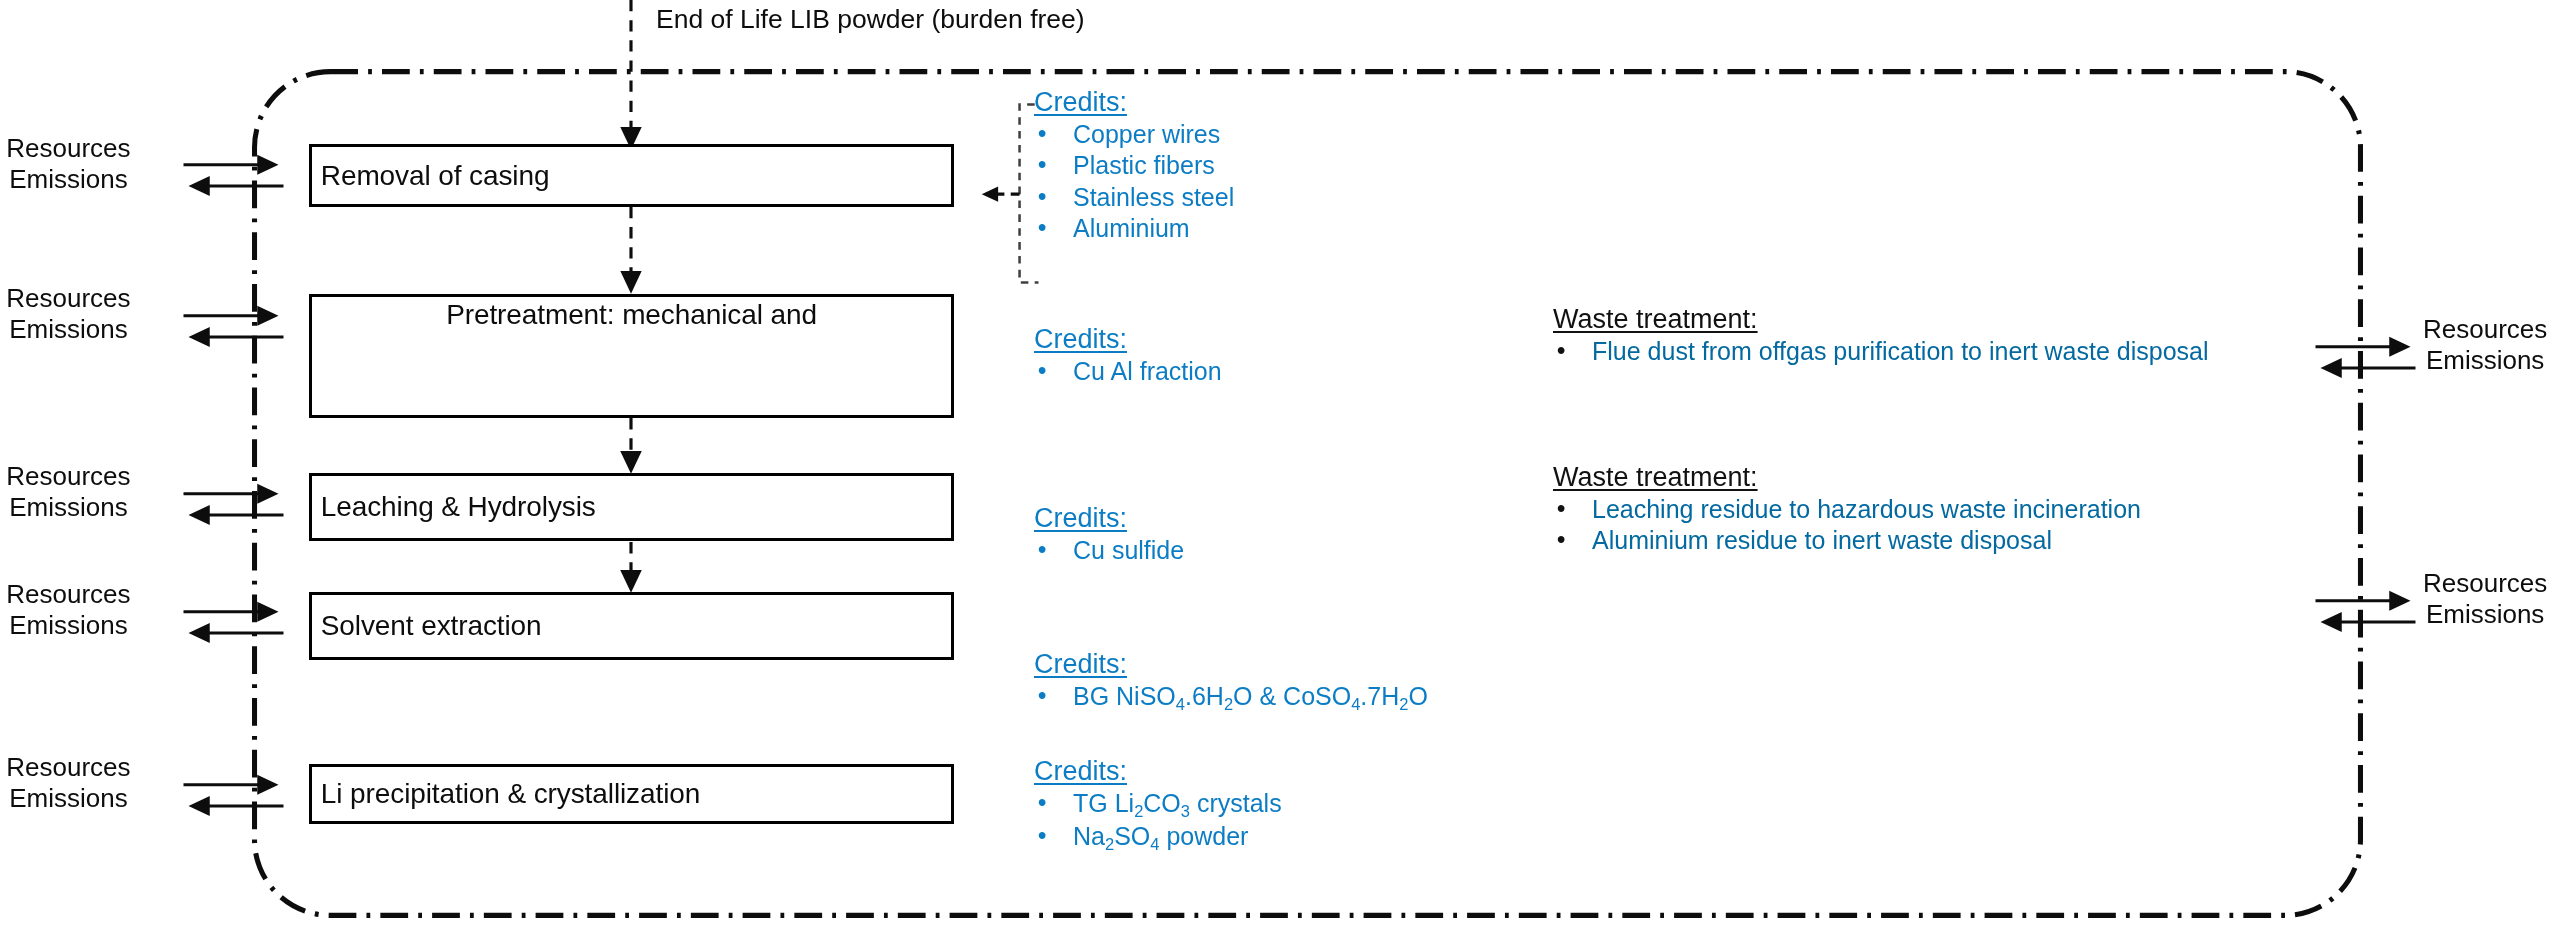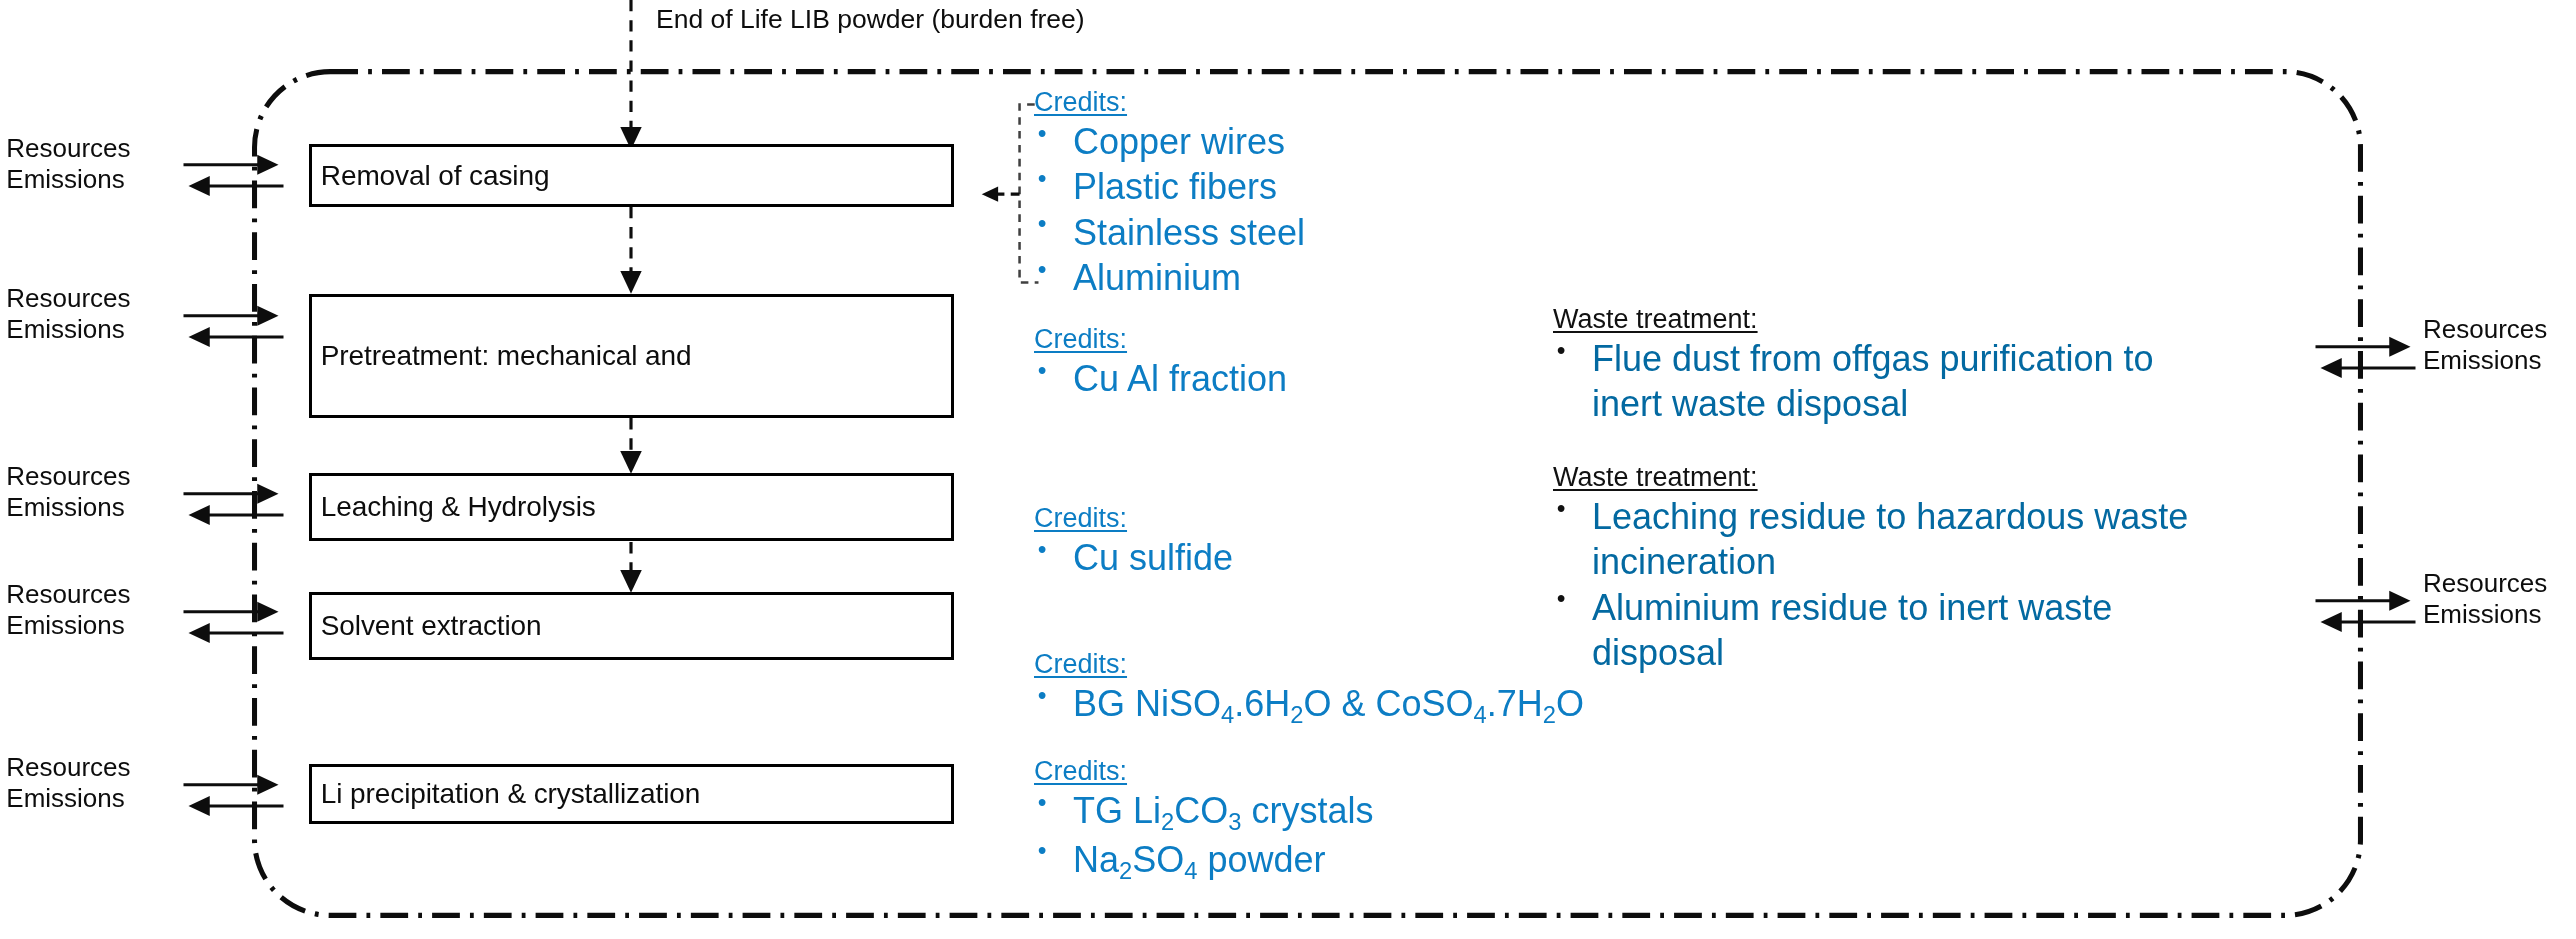--- a/index.html
+++ b/index.html
@@ -42,21 +42,21 @@
   .vert-arrow svg{display:block;}
 
   
   .res-label{
     font-family:"Liberation Sans", sans-serif;
     font-size:26px;
     color:#0d0d0d;
     line-height:1.18;
     white-space:nowrap;
   }
-  .res-label span{display:block;}
+  .res-label span{display:block;text-align:center;}
 
   .exch-arrows svg{display:block;}
 
   
   #top-caption{
     font-family:"Liberation Sans", sans-serif;
     font-size:26.5px;
     color:#0d0d0d;
     white-space:nowrap;
   }
@@ -70,21 +70,21 @@
     text-underline-offset:3.2px;
     line-height:1.22;
   }
   .note-head.credits{ color:#0c7dc4; }
   .note-head.waste{ color:#111111; }
 
   .note-list{ margin:0; padding:0; list-style:none; }
   .note-list li{
     position:relative;
     font-family:"Liberation Sans", sans-serif;
-    font-size:36px;
+    font-size:25px;
     line-height:1.26;
     padding-left:39px;
     white-space:normal;
   }
   .note-list li::before{
     content:"\2022";
     position:absolute;
     left:3.8px;
     top:-1.3px;
     font-size:25px;
@@ -116,21 +116,21 @@
   <div class="abs" id="boundary">
     <svg width="2111" height="849" viewBox="0 0 3345 1345">
       <rect x="4" y="4" width="3337" height="1337" rx="120" ry="120" fill="none" stroke="#0d0d0d" stroke-width="8" stroke-dasharray="44,16,6,16"></rect>
     </svg>
   </div>
 
   <div class="abs proc-box" style="left:309px; top:144px; width:645px; height:63px;">
     <span>Removal of casing</span>
   </div>
 
-  <div class="abs proc-box" style="left:309px; top:294px; width:645px; height:124px; flex-direction:row;">
+  <div class="abs proc-box" style="left:309px; top:294px; width:645px; height:124px; flex-direction:column;">
     <span>Pretreatment: mechanical and</span>
   </div>
 
   <div class="abs proc-box" style="left:309px; top:592px; width:645px; height:68px;">
     <span>Solvent extraction</span>
   </div>
 
   <div class="abs proc-box" style="left:309px; top:473px; width:645px; height:68px;">
     <span>Leaching &amp; Hydrolysis</span>
   </div>

